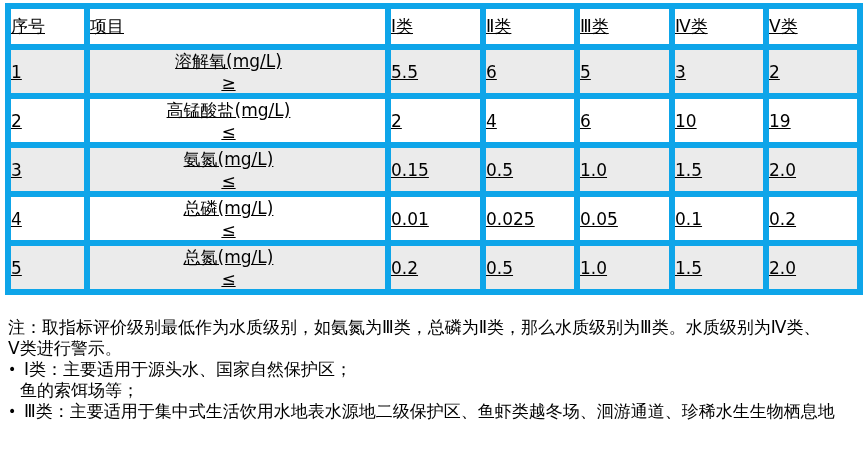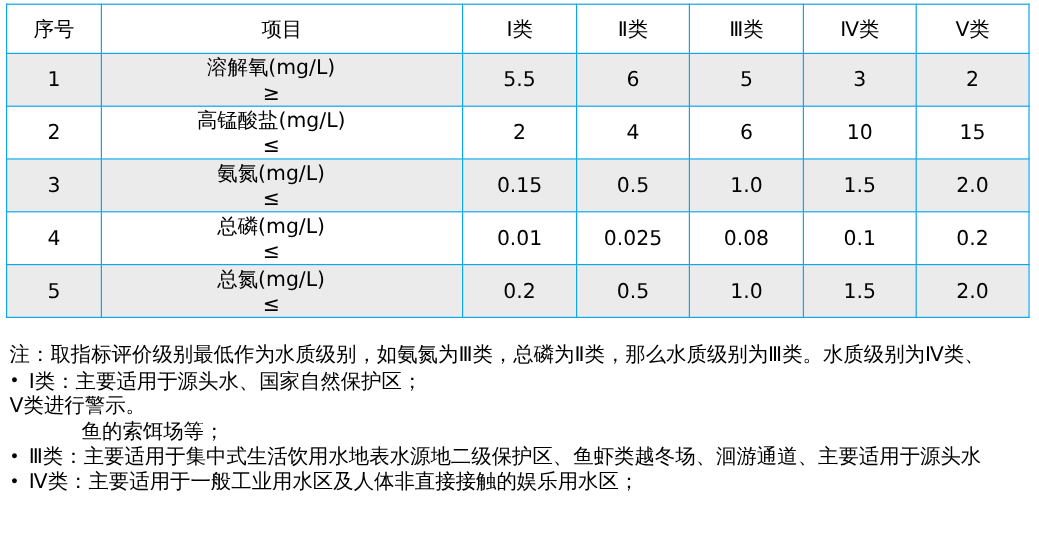--- a/index.html
+++ b/index.html
@@ -11,27 +11,28 @@
     overflow:hidden;
   }
   
   table.wq {
     border-collapse:collapse;
     table-layout:fixed;
     width:852px;
     margin:3px 0 0 5px;
   }
   table.wq th, table.wq td {
-    border:1px solid #0ea5e9;
+    border:6px solid #0ea5e9;
     font-weight:normal;
     font-size:17px;
-    text-align:center;
+    text-align:left;
     padding:0;
     overflow:hidden;
     white-space:nowrap;
+    text-decoration:underline;
   }
   table.wq thead tr { height:41px; background:#ffffff; }
   table.wq tbody tr { height:42px; }
   table.wq tbody tr.shade td { background:#ebebeb; }
   td.item-cell { text-align:left; }
   .item-inner {
     display:flex;
     justify-content:space-between;
     align-items:center;
     padding-left:10px;
@@ -40,23 +41,23 @@
   }
   .op { font-size:17px; }
   
   .notes {
     margin-top:22px;
     font-size:17px;
     line-height:21px;
     white-space:nowrap;
   }
   .note-line { height:21px; }
-  .note-line.plain { padding-left:8px;font-family:Liberation Mono, monospace; }
+  .note-line.plain { padding-left:8px; }
   .note-line.bullet { padding-left:8px; }
-  .note-line.cont  { padding-left:20px;margin-left:48px; }
+  .note-line.cont  { padding-left:20px; }
   .bullet-char {
     display:inline-block;
     width:16px;
     font-size:14px;
     vertical-align:1px;
   }
 </style>
 </head>
 <body>
 
@@ -101,21 +102,21 @@
       <td class="item-cell">
         <div class="item-inner">
           <span>高锰酸盐(mg/L)</span>
           <span class="op">≤</span>
         </div>
       </td>
       <td>2</td>
       <td>4</td>
       <td>6</td>
       <td>10</td>
-      <td>15</td>
+      <td>19</td>
     </tr>
     <tr class="shade">
       <td>3</td>
       <td class="item-cell">
         <div class="item-inner">
           <span>氨氮(mg/L)</span>
           <span class="op">≤</span>
         </div>
       </td>
       <td>0.15</td>
@@ -127,21 +128,21 @@
     <tr>
       <td>4</td>
       <td class="item-cell">
         <div class="item-inner">
           <span>总磷(mg/L)</span>
           <span class="op">≤</span>
         </div>
       </td>
       <td>0.01</td>
       <td>0.025</td>
-      <td>0.08</td>
+      <td>0.05</td>
       <td>0.1</td>
       <td>0.2</td>
     </tr>
     <tr class="shade">
       <td>5</td>
       <td class="item-cell">
         <div class="item-inner">
           <span>总氮(mg/L)</span>
           <span class="op">≤</span>
         </div>
@@ -152,28 +153,25 @@
       <td>1.5</td>
       <td>2.0</td>
     </tr>
   </tbody>
 </table>
 
 <div class="notes">
   <div class="note-line plain">
     <span>注：取指标评价级别最低作为水质级别，如氨氮为Ⅲ类，总磷为Ⅱ类，那么水质级别为Ⅲ类。水质级别为Ⅳ类、</span>
   </div>
+  <div class="note-line plain">
+    <span>Ⅴ类进行警示。</span>
+  </div>
   <div class="note-line bullet">
     <span class="bullet-char">•</span><span>Ⅰ类：主要适用于源头水、国家自然保护区；</span>
-  </div>
-  <div class="note-line plain">
-    <span>Ⅴ类进行警示。</span>
   </div>
   <div class="note-line cont">
     <span>鱼的索饵场等；</span>
   </div>
   <div class="note-line bullet">
-    <span class="bullet-char">•</span><span>Ⅲ类：主要适用于集中式生活饮用水地表水源地二级保护区、鱼虾类越冬场、洄游通道、主要适用于源头水</span>
-  </div>
-  <div class="note-line bullet">
-    <span class="bullet-char">•</span><span>Ⅳ类：主要适用于一般工业用水区及人体非直接接触的娱乐用水区；</span>
+    <span class="bullet-char">•</span><span>Ⅲ类：主要适用于集中式生活饮用水地表水源地二级保护区、鱼虾类越冬场、洄游通道、珍稀水生生物栖息地</span>
   </div>
 </div>
 
 </body></html>

